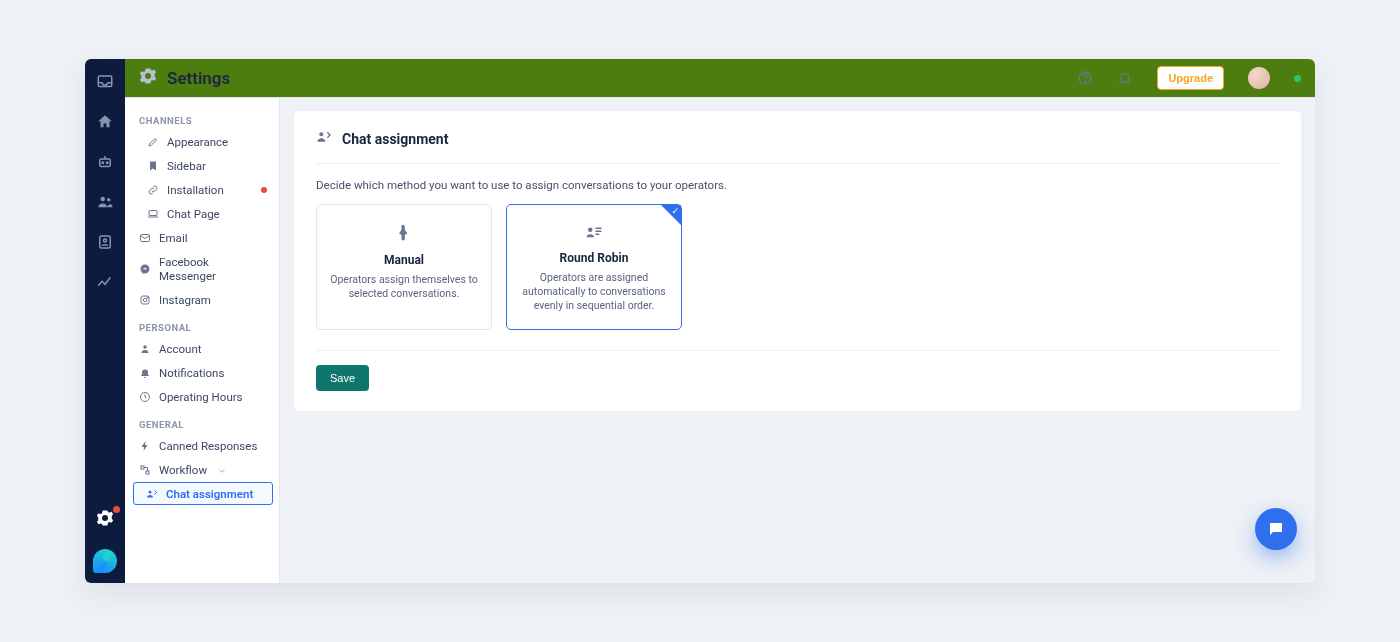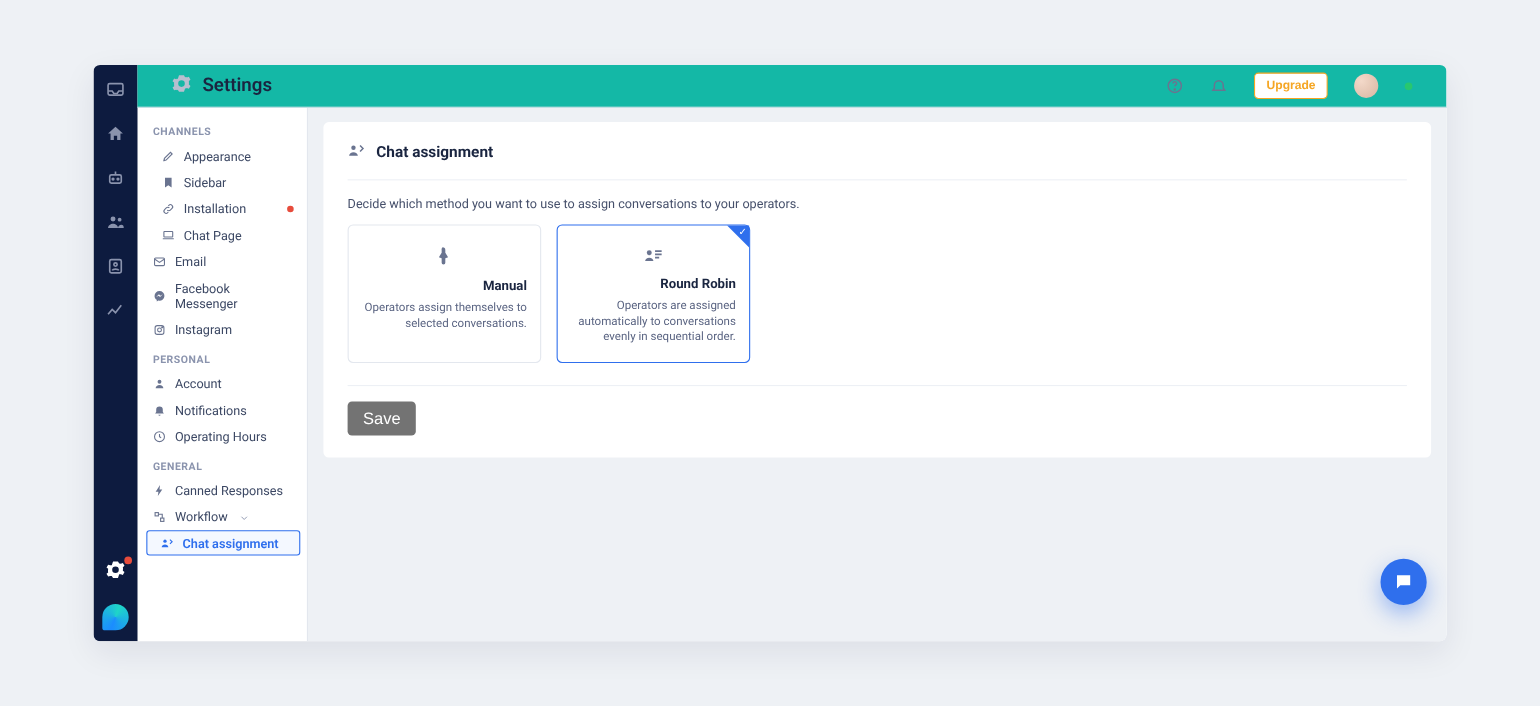--- a/index.html
+++ b/index.html
@@ -60,25 +60,25 @@
   .settings-nav {
     width: 155px;
     border-right: 1px solid #e3e7ee;
     background: #fff;
     overflow-y: auto;
   }
   .header {
     height: 39px;
     display: flex;
     align-items: center;
-    padding: 0 31px;
+    padding: 0 14px;
     border-bottom: 1px solid #e3e7ee;
     position: absolute;
     left: 40px; right: 0; top: 0;
-    background: #14b8a6;
+    background: #4d7c0f;
     z-index: 5;
   }
   .header .gear { color: #b7bfcf; margin-right: 10px; }
   .header .title { font-size: 17px; font-weight: 600; color: #1a2540; }
   .header .right { margin-left: auto; display: flex; align-items: center; gap: 24px; }
   .header .hicon { color: #6a7490; width:16px; height:16px; display:flex; align-items:center; justify-content:center; cursor:pointer; }
   .header .upgrade {
     border: 1px solid #f5a623;
     color: #f5a623;
     background: #fff;
@@ -146,41 +146,41 @@
   .panel-head .ptitle { font-size: 14px; font-weight:700; color:#1a2540; }
   .panel-desc {
     font-size: 11.5px; color: #46506b; padding: 14px 0 12px;
   }
   .cards { display:flex; gap:14px; }
   .card {
     width: 176px; min-height: 126px;
     border: 1px solid #e3e7ee;
     border-radius: 5px;
     padding: 18px 12px 14px;
-    text-align: right;
+    text-align: center;
     position: relative;
     cursor: pointer;
   }
   .card.selected { border: 1.5px solid #2f6fed; }
   .card .corner {
     position:absolute; top:0; right:0;
     width: 0; height:0;
     border-top: 20px solid #2f6fed;
     border-left: 20px solid transparent;
   }
   .card .corner::after{
     content:"✓"; position:absolute; top:-19px; right:2px;
     font-size:9px; color:#fff;
   }
   .card .cicon { color:#6a7490; display:flex; justify-content:center; margin-bottom:10px;}
   .card .ctitle { font-size:12px; font-weight:700; color:#1a2540; margin-bottom:6px;}
   .card .cdesc { font-size:10.5px; color:#5a6482; line-height:1.35;}
   .divider { border-top:1px solid #edf0f5; margin:20px 0 14px; }
   .save-btn {
-    background:#737373; color:#fff; font-size:15px;
+    background:#0f766e; color:#fff; font-size:11px;
     border:none; border-radius:4px; padding:7px 14px; cursor:pointer;
   }
   
   .fab {
     position:absolute; right:103px; bottom:92px;
     width:42px; height:42px; border-radius:50%;
     background:#2f6fed;
     display:flex; align-items:center; justify-content:center;
     color:#fff; cursor:pointer;
     box-shadow:0 8px 20px rgba(47,111,237,.45);

